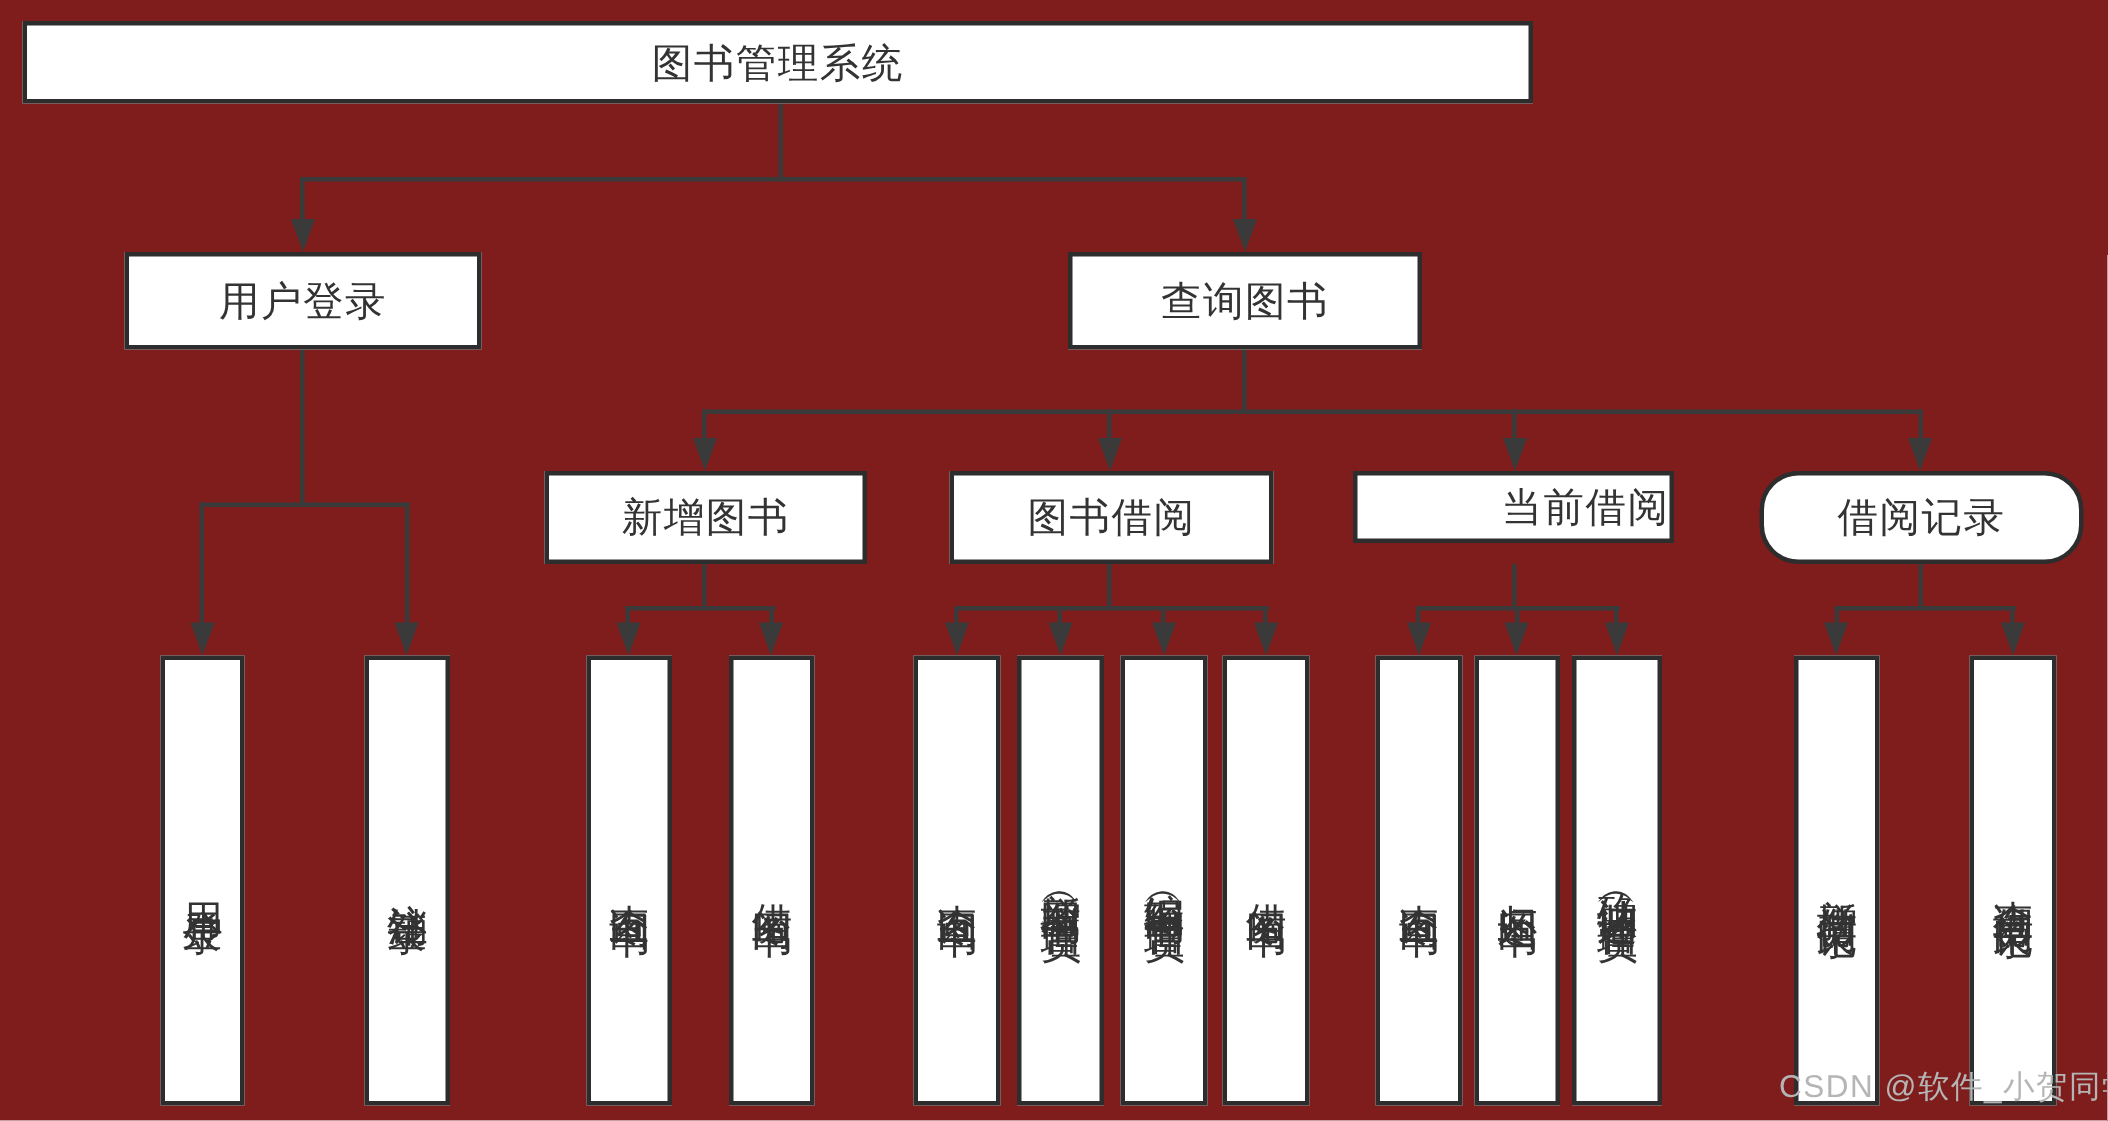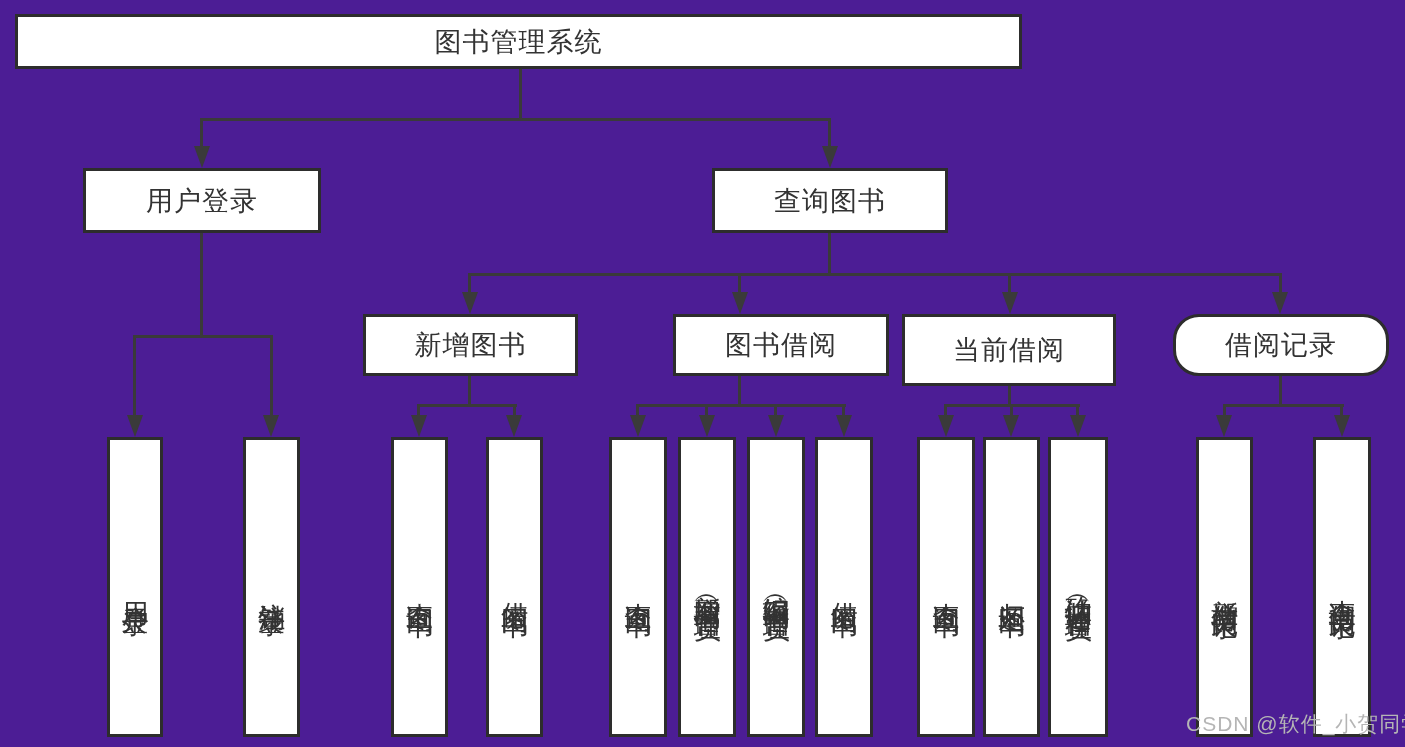--- a/index.html
+++ b/index.html
@@ -1,19 +1,19 @@
 <!DOCTYPE html>
 <html><head>
 <meta charset="utf-8">
 <style>
   html,body{margin:0;padding:0;background:#ffffff;}
   .stage{
     position:relative;
     width:1405px;height:747px;
-    background:#4c1d95;
+    background:#7f1d1d;
     font-family:"Liberation Sans", sans-serif;
     overflow:hidden;
   }
   
   .box{
     position:absolute;
     box-sizing:border-box;
     background:#ffffff;
     border:3px solid #2d2d2d;
     display:flex;
@@ -125,24 +125,24 @@
   <div class="box hbox" style="left:83px;top:168px;width:238px;height:65px;">
     <span>用户登录</span>
   </div>
   <div class="box hbox" style="left:712px;top:168px;width:236px;height:65px;">
     <span>查询图书</span>
   </div>
 
   <div class="box hbox" style="left:363px;top:314px;width:215px;height:62px;">
     <span>新增图书</span>
   </div>
-  <div class="box hbox" style="left:633px;top:314px;width:216px;height:62px;margin-left:40px;">
+  <div class="box hbox" style="left:633px;top:314px;width:216px;height:62px;">
     <span>图书借阅</span>
   </div>
-  <div class="box hbox" style="left:902px;top:314px;width:214px;height:72px;">
+  <div class="box hbox" style="left:902px;top:314px;width:214px;height:48px;justify-content:flex-end;">
     <span>当前借阅</span>
   </div>
   <div class="box hbox" style="left:1173px;top:314px;width:216px;height:62px;border-radius:26px;">
     <span>借阅记录</span>
   </div>
 
   <div class="box vbox" style="left:107px;top:437px;width:56px;height:300px;">
     <span>用户登录</span>
   </div>
   <div class="box vbox" style="left:243px;top:437px;width:57px;height:300px;">

